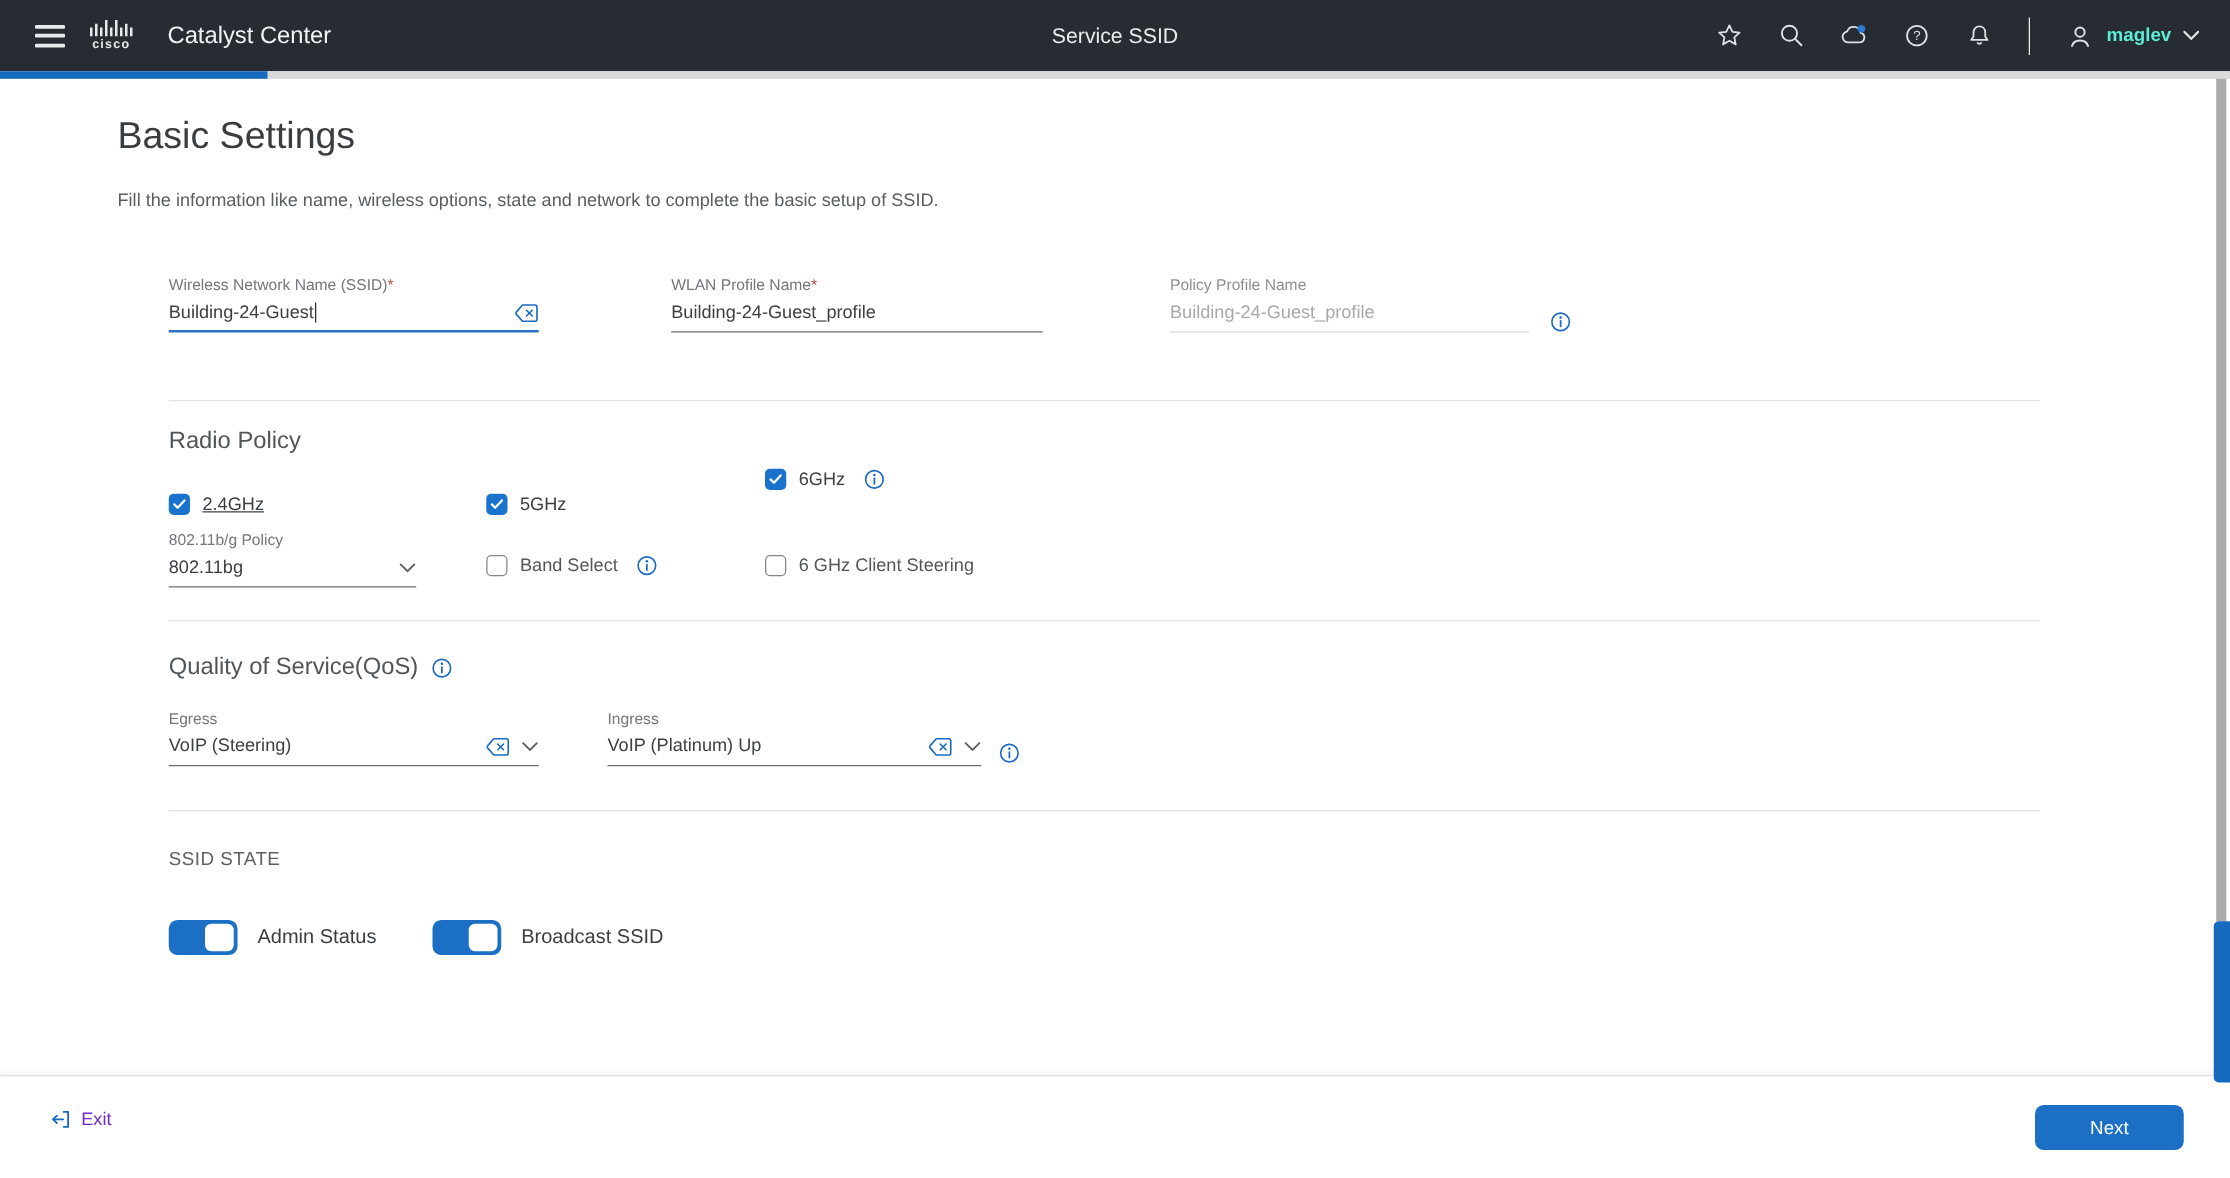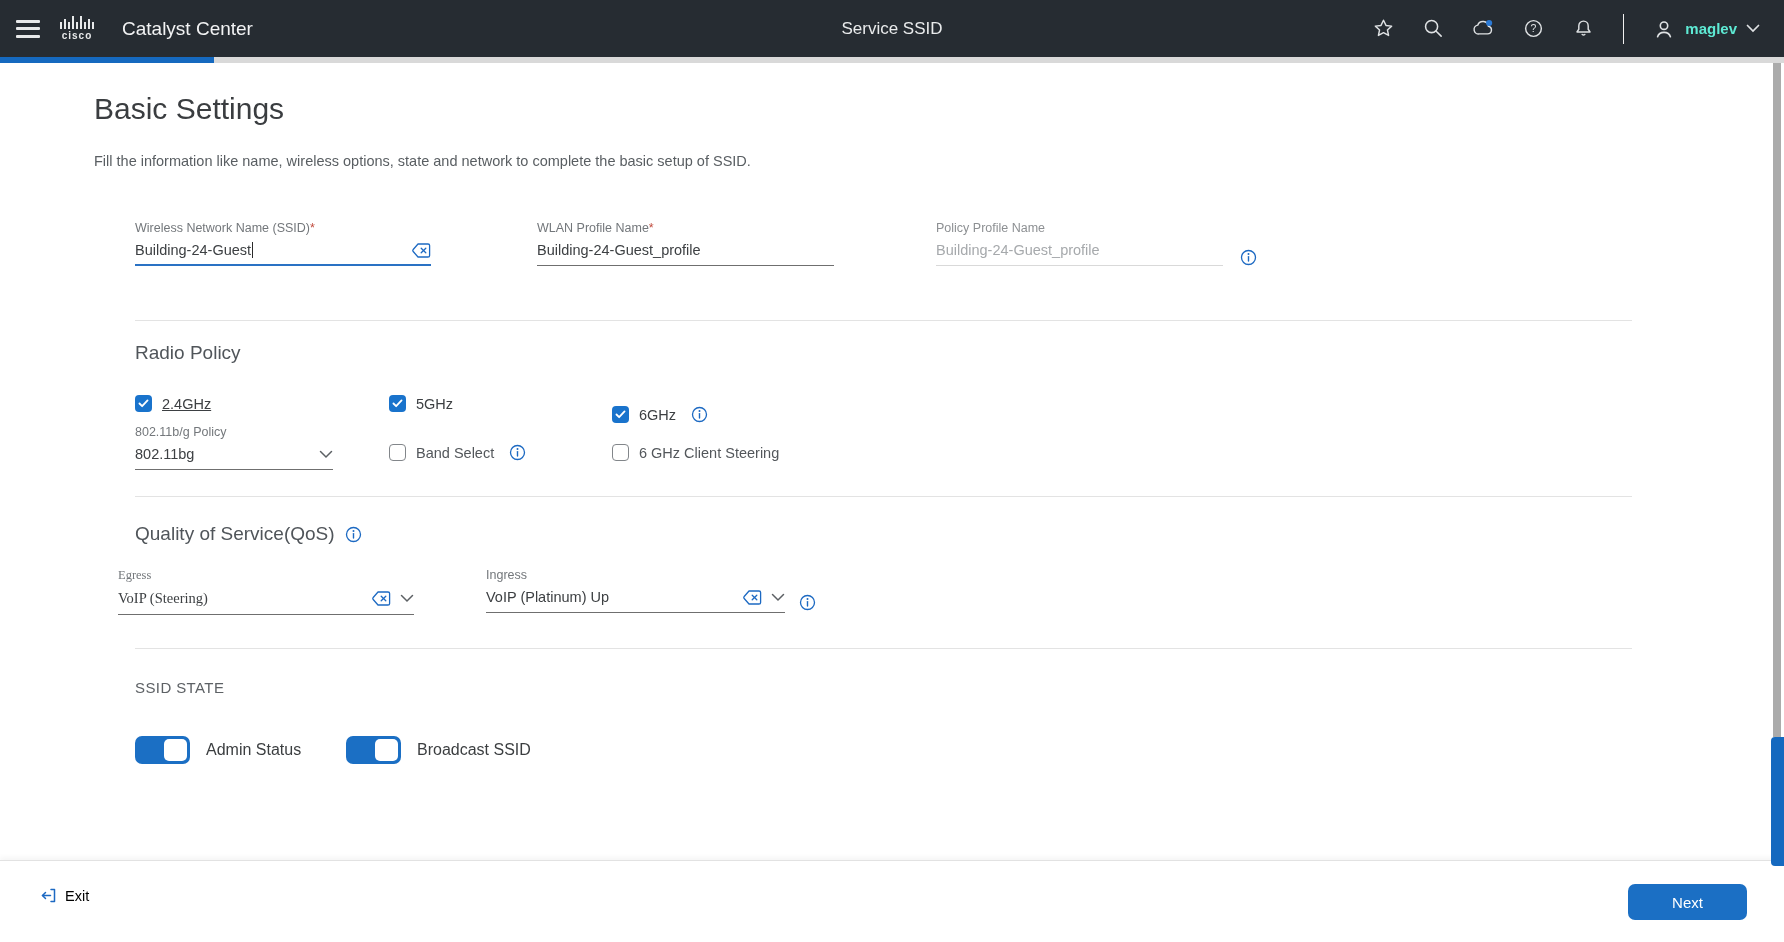--- a/index.html
+++ b/index.html
@@ -5,21 +5,21 @@
   * { box-sizing: border-box; margin: 0; padding: 0; }
   html,body { width:1784px; height:942px; }
   body {
     font-family: "Liberation Sans", sans-serif;
     background:#ffffff; position:relative; overflow:hidden; color:#3d4043;
   }
 
   
   .header{position:absolute;top:0;left:0;right:0;height:57px;background:#262c32;
     display:flex;align-items:center;color:#fff;}
-  .h-left{display:flex;align-items:center;gap:20px;padding-left:16px;}
+  .h-left{display:flex;align-items:center;gap:20px;padding-left:28px;}
   .hamburger{width:24px;height:18px;display:flex;flex-direction:column;justify-content:space-between;cursor:pointer;}
   .hamburger span{display:block;height:3px;background:#e7e9ea;border-radius:1px;}
   .cisco-logo{display:flex;flex-direction:column;align-items:center;line-height:1;}
   .cisco-bars{display:flex;align-items:flex-end;gap:2px;height:13px;}
   .cisco-bars i{display:block;width:2px;background:#e7e9ea;}
   .cisco-word{font-size:10px;font-weight:bold;color:#e7e9ea;letter-spacing:1px;margin-top:2px;}
   .app-title{font-size:19px;color:#f2f3f4;font-weight:400;margin-left:8px;}
   .h-center{position:absolute;left:50%;transform:translateX(-50%);font-size:17px;color:#e9ebec;}
   .h-right{margin-left:auto;display:flex;align-items:center;gap:26px;padding-right:24px;}
   .h-icon{width:24px;height:24px;display:flex;align-items:center;justify-content:center;cursor:pointer;}
@@ -60,21 +60,21 @@
 
   
   .toggle{position:absolute;width:55px;height:28px;background:#1b6fc4;border-radius:7px;cursor:pointer;}
   .toggle .knob{position:absolute;top:3px;right:3px;width:23px;height:22px;background:#fff;border-radius:5px;}
   .toggle-label{position:absolute;font-size:16px;color:#3b3e40;}
 
   
   .footer{position:absolute;left:0;right:0;top:860px;bottom:0;background:#fff;
     border-top:1px solid #e2e2e2;box-shadow:0 -3px 5px rgba(0,0,0,.04);}
   .exit{position:absolute;left:40px;top:26px;display:flex;align-items:center;gap:8px;
-    color:#000000;font-size:14.5px;cursor:pointer;}
+    color:#6d28d9;font-size:14.5px;cursor:pointer;}
   .next-btn{position:absolute;right:37px;top:23px;width:119px;height:36px;background:#1b6fc4;
     color:#fff;border:none;border-radius:7px;font-size:15px;font-family:"Liberation Sans",sans-serif;cursor:pointer;}
 
   
   .scroll-track{position:absolute;right:3px;top:63px;width:8px;height:674px;background:#ababab;}
   .scroll-thumb{position:absolute;right:0;top:737px;width:13px;height:129px;background:#1569bf;border-radius:4px 0 0 4px;}
 
   .abs-icon{position:absolute;}
   svg{display:block;}
 </style>
@@ -216,21 +216,21 @@
 
 <div class="cb-row" style="left:389px;top:395px;">
   <span class="cb">
     <svg width="11" height="9" viewBox="0 0 12 10" fill="none" stroke="#fff" stroke-width="2" stroke-linecap="round" stroke-linejoin="round">
         <polyline points="1.5,5 4.5,8 10.5,1.5"></polyline>
       </svg>
   </span>
   <span>5GHz</span>
 </div>
 
-<div class="cb-row" style="left:612px;top:406px;">
+<div class="cb-row" style="left:612px;top:375px;">
   <span class="cb">
     <svg width="11" height="9" viewBox="0 0 12 10" fill="none" stroke="#fff" stroke-width="2" stroke-linecap="round" stroke-linejoin="round">
         <polyline points="1.5,5 4.5,8 10.5,1.5"></polyline>
       </svg>
   </span>
   <span>6GHz</span>
   <span style="margin-left:5px;">
     <svg width="17" height="17" viewBox="0 0 17 17" fill="none">
       <circle cx="8.5" cy="8.5" r="7" stroke="#1c69c2" stroke-width="1.3"></circle>
       <line x1="8.5" y1="7.6" x2="8.5" y2="12" stroke="#1c69c2" stroke-width="1.4" stroke-linecap="round"></line>
@@ -274,21 +274,21 @@
   <span>Quality of Service(QoS)</span>
   <span>
     <svg width="17" height="17" viewBox="0 0 17 17" fill="none">
       <circle cx="8.5" cy="8.5" r="7" stroke="#1c69c2" stroke-width="1.3"></circle>
       <line x1="8.5" y1="7.6" x2="8.5" y2="12" stroke="#1c69c2" stroke-width="1.4" stroke-linecap="round"></line>
       <circle cx="8.5" cy="4.9" r="1" fill="#1c69c2"></circle>
     </svg>
   </span>
 </div>
 
-<div class="field" style="left:118px;top:568px;width:296px;font-family:Liberation Serif, serif;">
+<div class="field" style="left:135px;top:568px;width:296px;">
   <div class="lbl">Egress</div>
   <div class="vrow">
     <span>VoIP (Steering)</span>
     <span class="grow">
       <svg width="19" height="15" viewBox="0 0 19 15">
         <path d="M6,1 H16 a1.6,1.6 0 0 1 1.6,1.6 V12.4 a1.6,1.6 0 0 1 -1.6,1.6 H6 L1.2,8.5 a1.4,1.4 0 0 1 0,-2 Z" fill="none" stroke="#1c69c2" stroke-width="1.3" stroke-linejoin="round"></path>
         <line x1="9.2" y1="5.2" x2="13.8" y2="9.8" stroke="#1c69c2" stroke-width="1.3" stroke-linecap="round"></line>
         <line x1="13.8" y1="5.2" x2="9.2" y2="9.8" stroke="#1c69c2" stroke-width="1.3" stroke-linecap="round"></line>
       </svg>
       <span>

